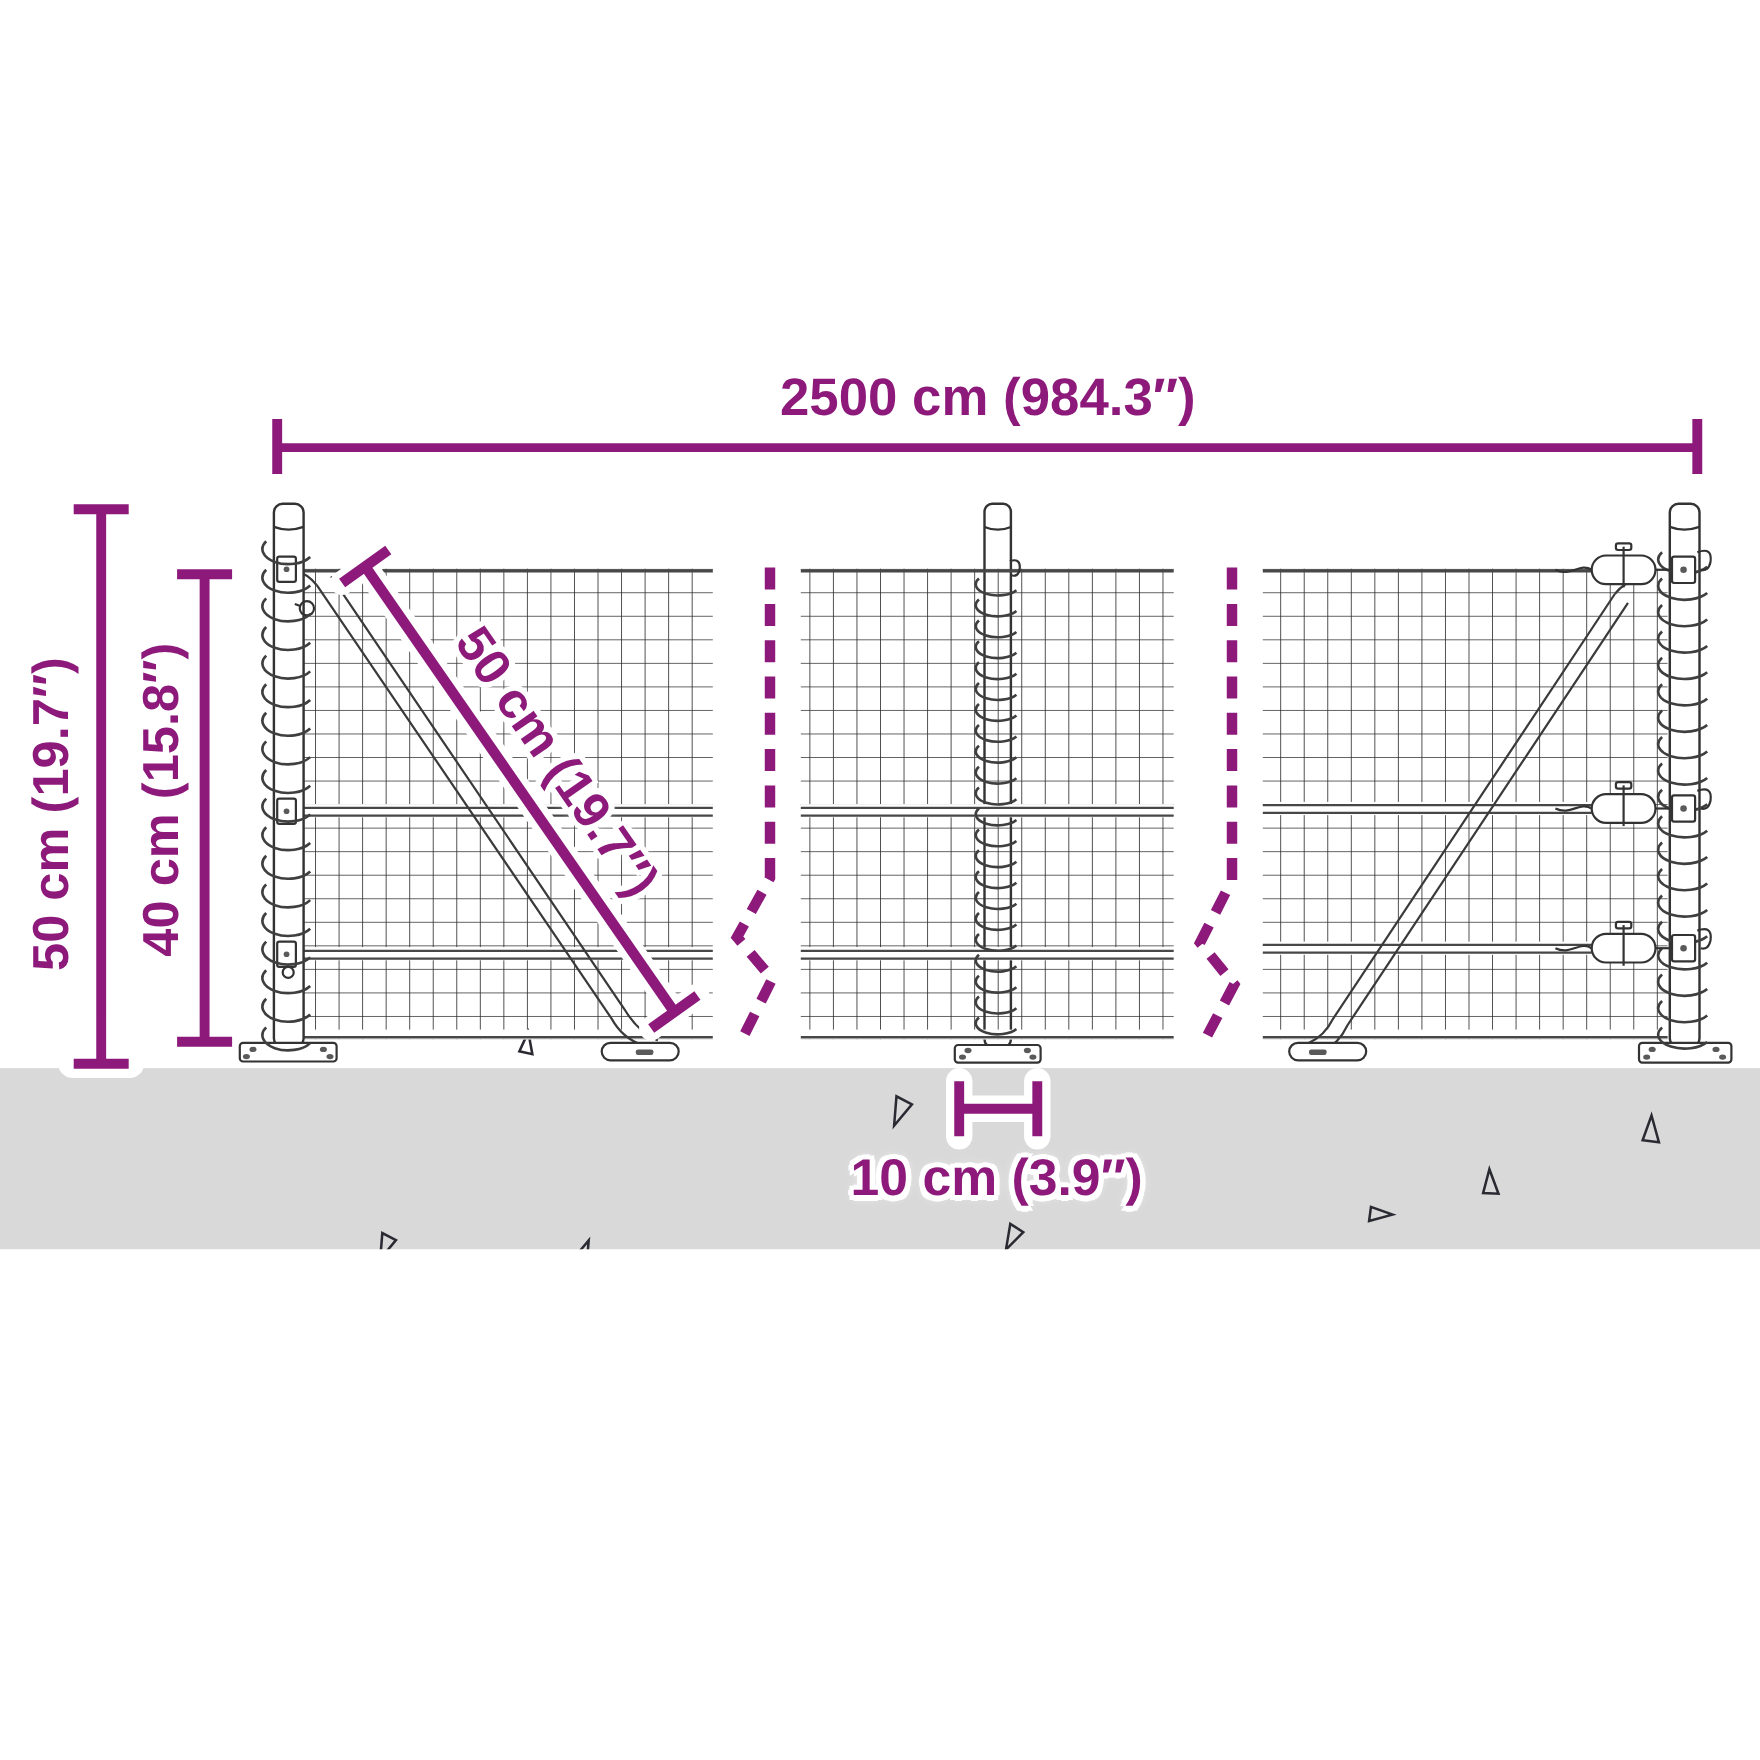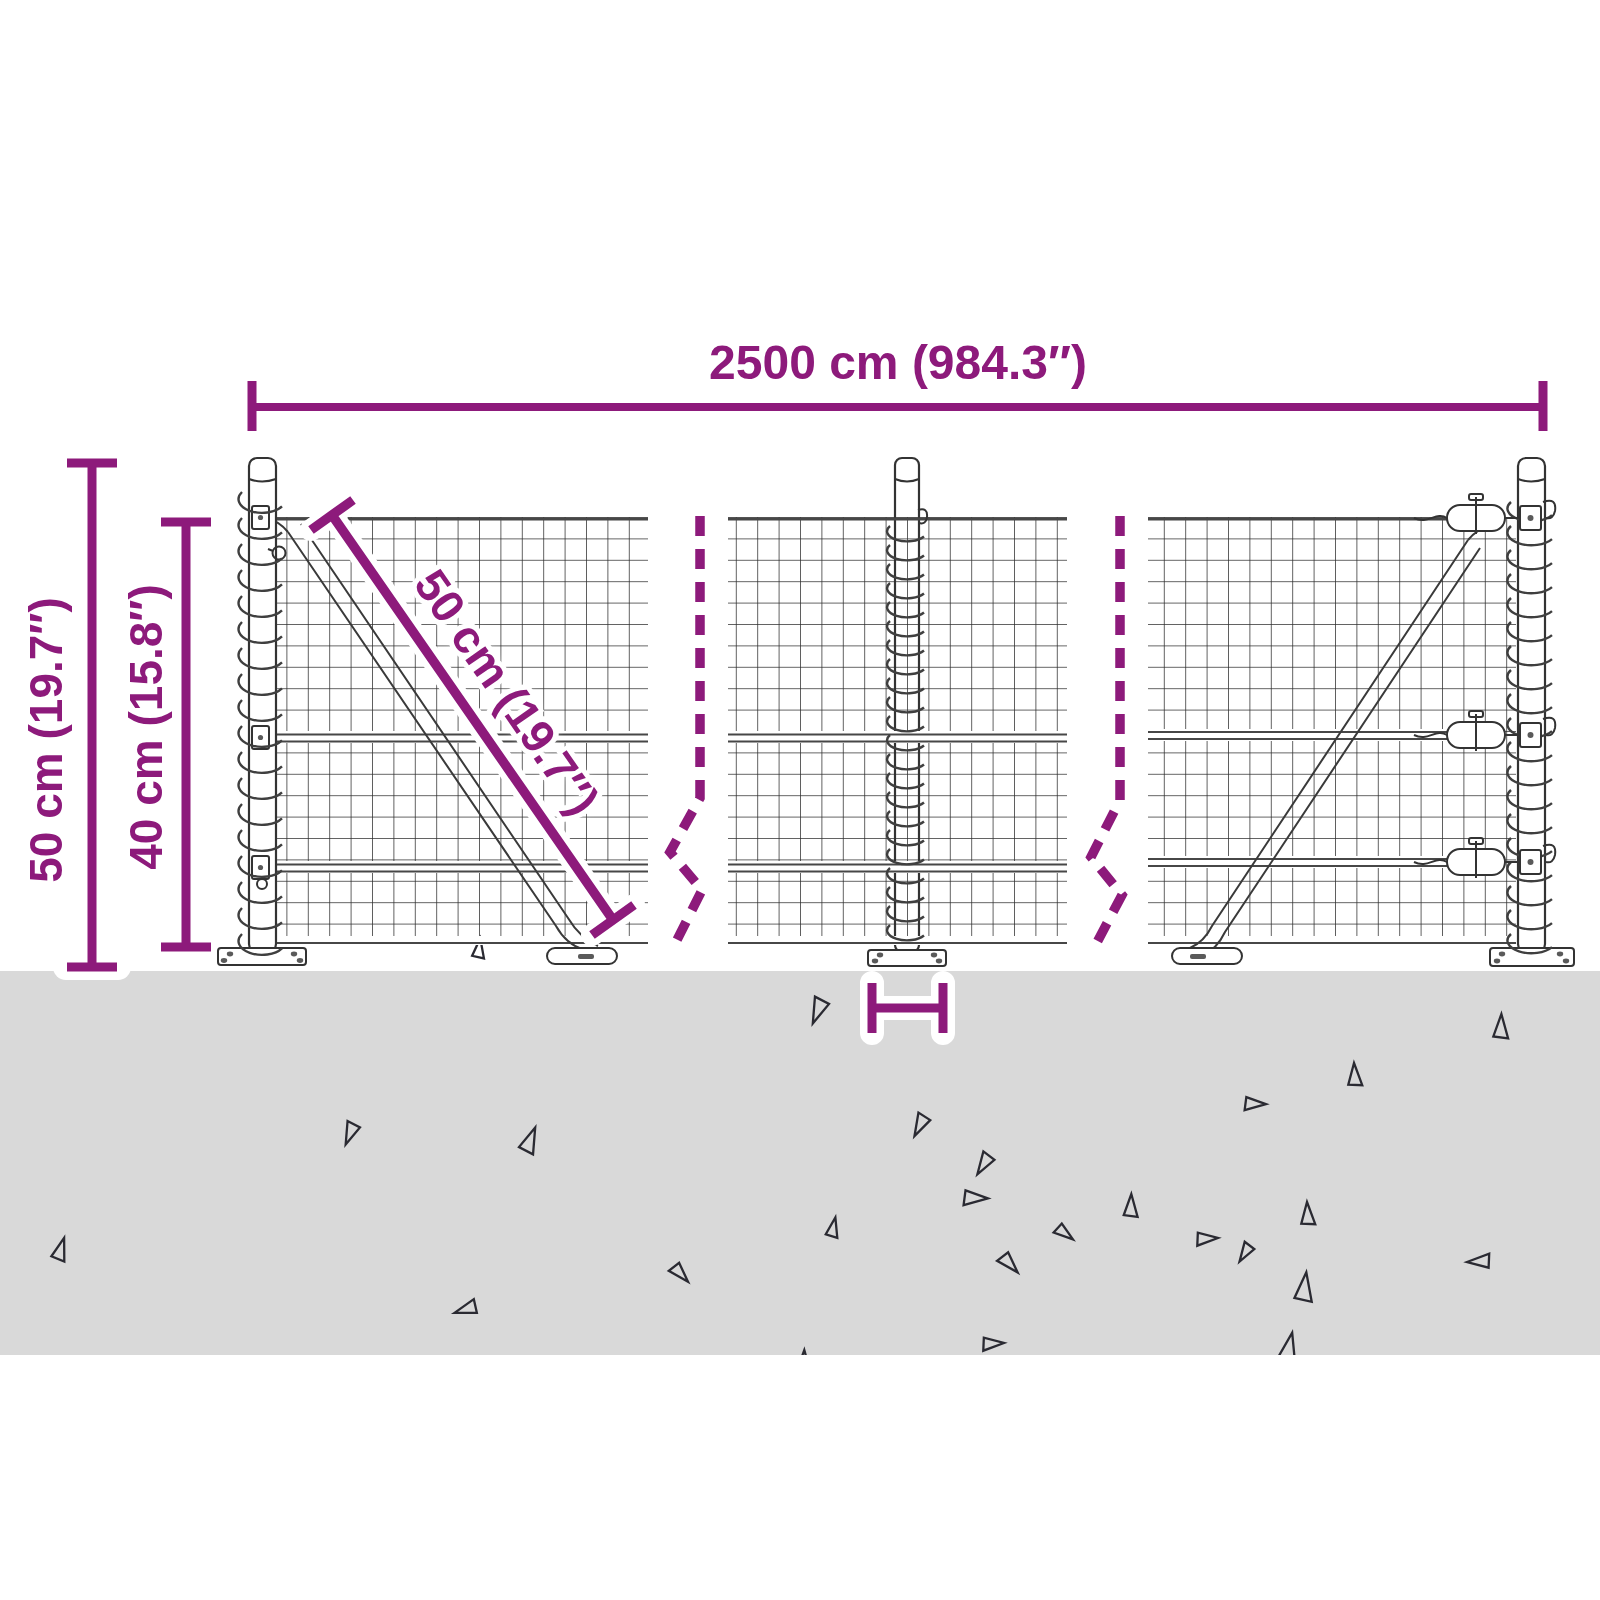--- a/index.html
+++ b/index.html
@@ -1,17 +1,17 @@
 <!DOCTYPE html>
 <html><head>
 <meta charset="utf-8">
 <style>
   html,body{margin:0;padding:0;background:#fff;}
   .stage{
-    position:relative;width:1600px;height:1355px;background:#fff;overflow:hidden;
+    position:relative;width:1600px;height:1136px;background:#fff;overflow:hidden;
     font-family:"Liberation Sans","DejaVu Sans",sans-serif;
     --dim:#8d1a7b; --debris:#2a2a32;
   }
   .stage svg{position:absolute;left:0;top:0;}
   .mesh{fill:url(#meshCell);}
   .wire{stroke:#474747;fill:none;}
   .band{fill:#fff;}
   .post{fill:#fff;stroke:#333;stroke-width:2.2;}
   .hw{fill:#fff;stroke:#333;stroke-width:2;}
   .hwl{fill:none;stroke:#333;stroke-width:2;}
@@ -224,14 +224,15 @@
       <path class="halo s24" d="M872 1008 H943 M872 983 V1033 M943 983 V1033"></path>
       <path class="dim s9" d="M872 1008 H943 M872 983 V1033 M943 983 V1033"></path>
     </g>
   </g>
 </svg>
 
 <div class="lbl top-label">2500 cm (984.3″)</div>
 <div class="lbl left50">50 cm (19.7″)</div>
 <div class="lbl left40">40 cm (15.8″)</div>
 <div class="lbl diag outlined">50 cm (19.7″)</div>
+<div class="lbl base outlined">10 cm (3.9″)</div>
 
 </div>
 
 </body></html>

